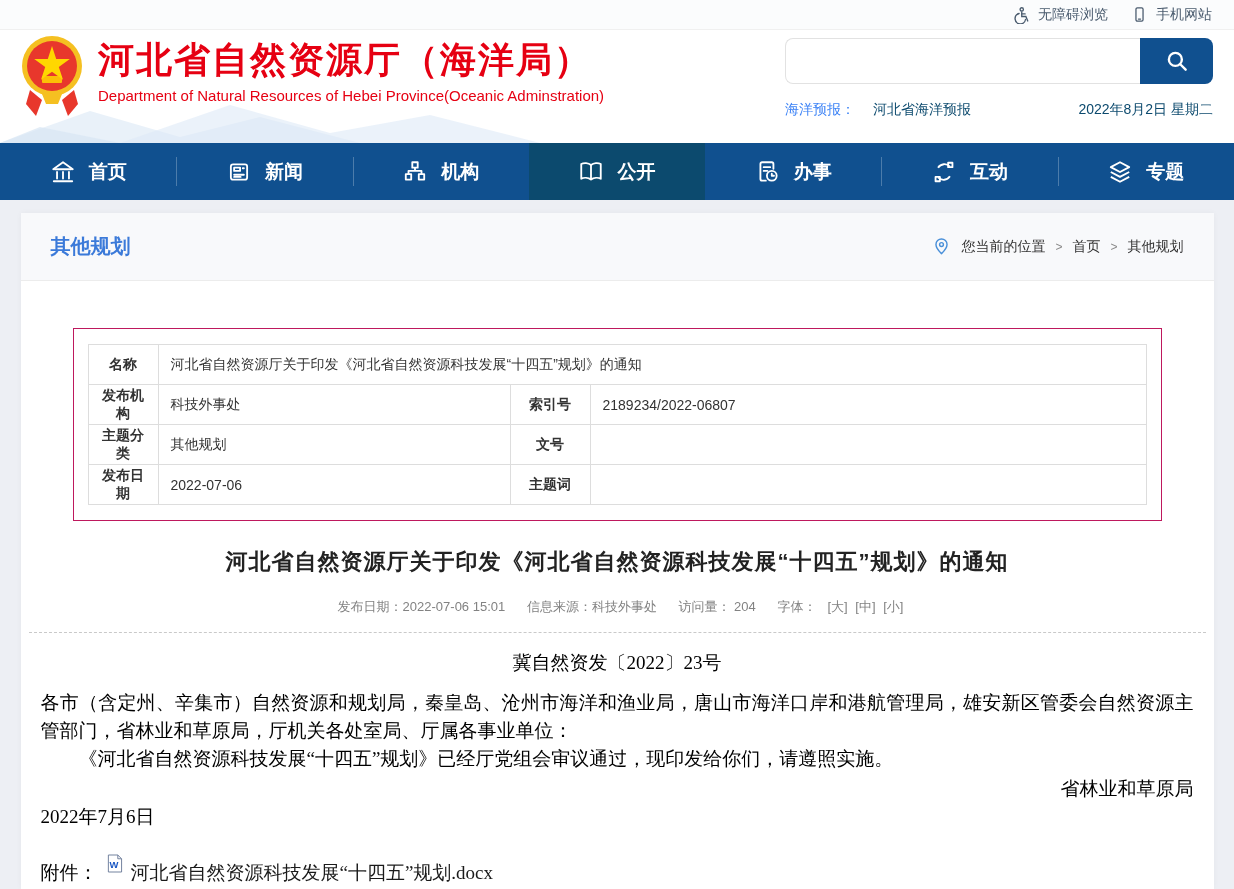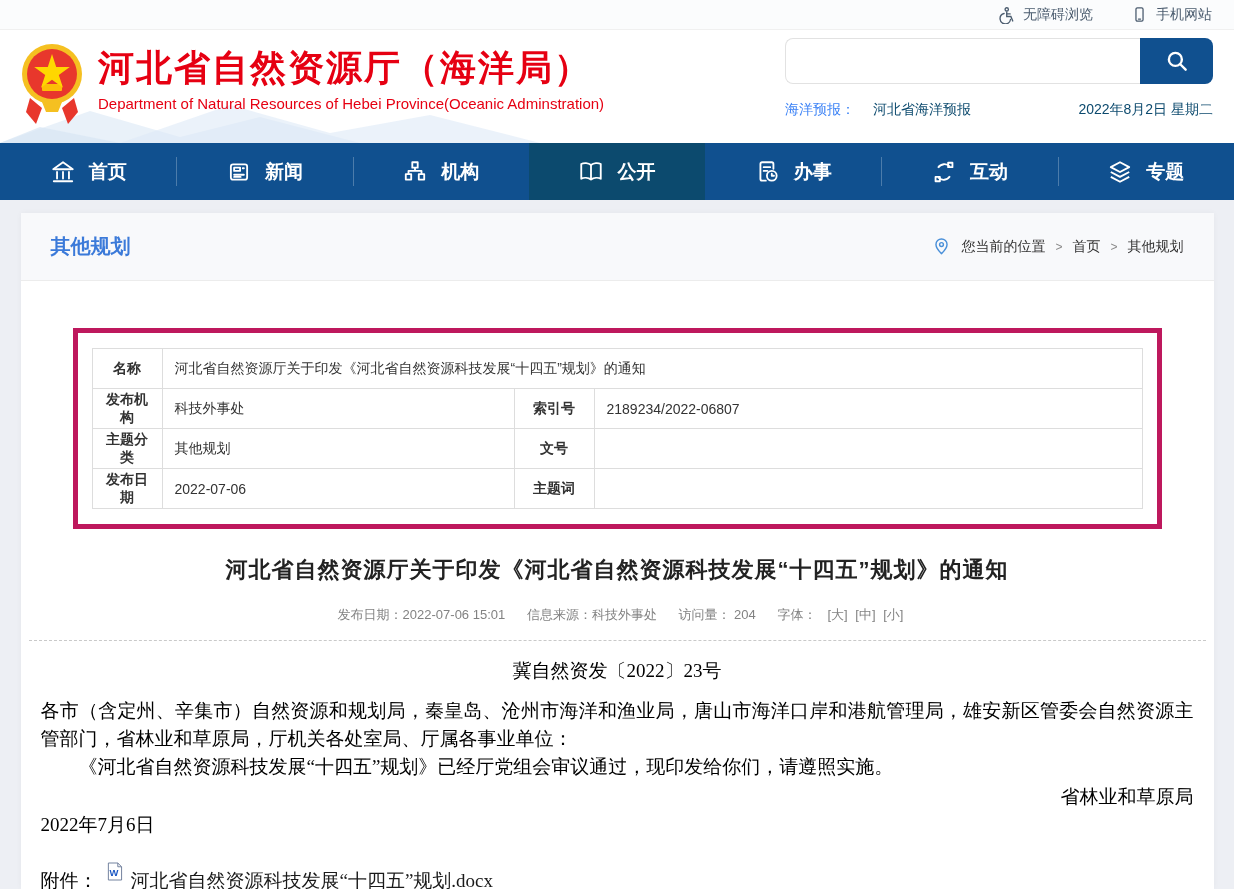--- a/index.html
+++ b/index.html
@@ -1,27 +1,27 @@
 <!DOCTYPE html>
 <html><head>
 <meta charset="utf-8">
 <style>
   * { margin:0; padding:0; box-sizing:border-box; }
   html,body { width:1234px; height:889px; overflow:hidden; }
   body { font-family:"Liberation Sans","DejaVu Sans",sans-serif; background:#edeff4; color:#333; }
 
   
   .topbar { height:30px; background:#fbfcfd; border-bottom:1px solid #f0f0f0;
-            display:flex; justify-content:flex-end; align-items:center; gap:38px; padding:0 22px; }
+            display:flex; justify-content:flex-end; align-items:center; gap:23px; padding:0 22px; }
   .topbar-link { display:flex; align-items:center; gap:8px; font-size:14px; color:#4a5b6e; cursor:pointer; }
 
   
   .header { height:113px; background:#fff; position:relative; overflow:hidden; }
   .header-mtn { position:absolute; left:0; bottom:0; width:100%; height:46px; pointer-events:none; }
-  .brand { position:absolute; left:20px; top:12px; display:flex; align-items:flex-start; gap:14px; }
+  .brand { position:absolute; left:20px; top:4px; display:flex; align-items:flex-start; gap:14px; }
   .emblem { width:64px; height:84px; }
   .brand-text { padding-top:4px; }
   .brand-title { font-size:36px; font-weight:900; color:#e60012; letter-spacing:2px; line-height:44px; }
   .brand-sub { font-size:15px; color:#e60012; margin-top:5px; }
 
   .search-area { position:absolute; right:21px; top:8px; width:428px; }
   .search-row { display:flex; height:46px; }
   .search-input { flex:1; border:1px solid #e2e2e2; border-right:none; border-radius:8px 0 0 8px;
                   padding:0 14px; font-size:15px; outline:none; background:#fff; }
   .search-btn { width:73px; background:#10508f; border:none; border-radius:0 8px 8px 0;
@@ -44,21 +44,21 @@
   
   .card { width:1193px; margin:13px auto 0; background:#fff; height:676px; box-shadow:0 0 6px rgba(0,0,0,0.04); }
   .crumb-row { height:68px; background:#f8f9fb; border-bottom:1px solid #ececec;
                display:flex; align-items:center; justify-content:space-between; padding:0 30px; }
   .section-title { font-size:20px; font-weight:bold; color:#3b7ad9; }
   .crumb { display:flex; align-items:center; gap:10px; font-size:14px; color:#333; }
   .crumb-sep { color:#8a8a8a; font-size:12px; }
   .crumb a, .crumb-link { color:#333; text-decoration:none; cursor:pointer; }
 
   
-  .table-box { width:1089px; margin:47px auto 0; border:5px solid #be185d; padding:15px 14px; }
+  .table-box { width:1089px; margin:47px auto 0; border:1px solid #be185d; padding:15px 14px; }
   table.info { width:100%; border-collapse:collapse; table-layout:fixed; }
   table.info td { border:1px solid #ddd; height:40px; font-size:14px; color:#333; padding:0 12px; background:#fff; }
   td.lbl { background:#f4f4f4; font-weight:bold; text-align:center; padding:0 4px; }
   col.c1 { width:70px; } col.c2 { width:352px; } col.c3 { width:80px; }
 
   
   .article-title { text-align:center; font-size:22px; font-weight:bold; color:#222; margin-top:26px; letter-spacing:1px; }
   .article-meta { text-align:center; font-size:13px; color:#828282; margin-top:21px; }
   .article-meta span { margin:0 9px; }
   .font-ctl { cursor:pointer; color:#828282; margin:0 2px !important; }

